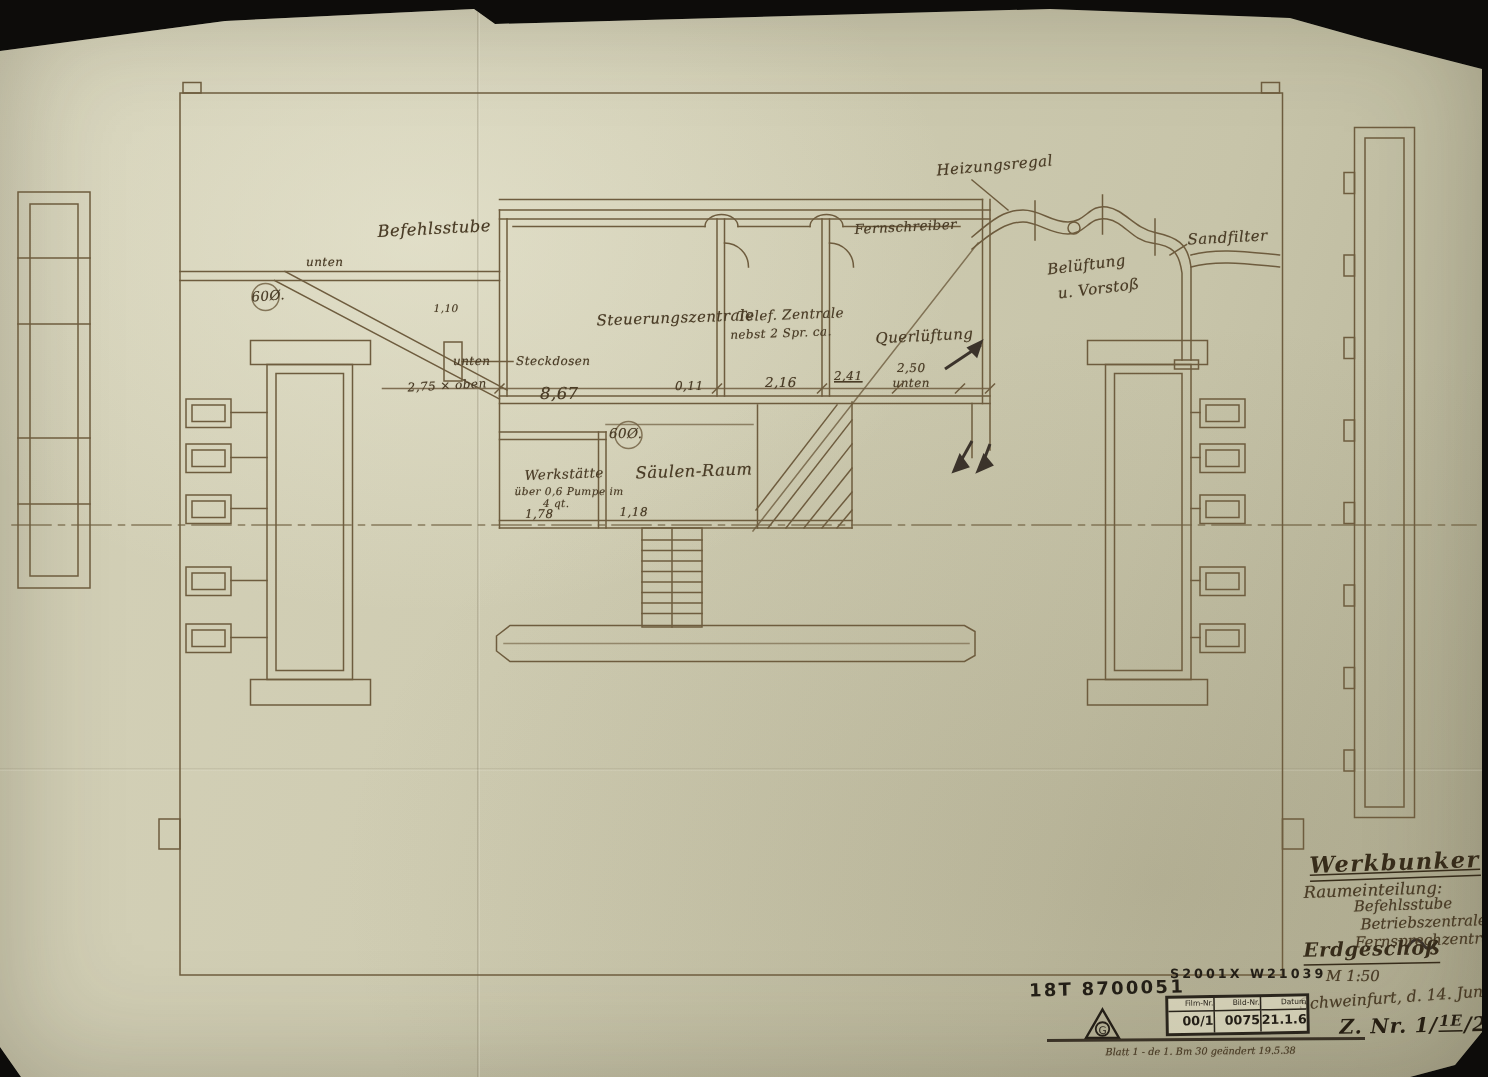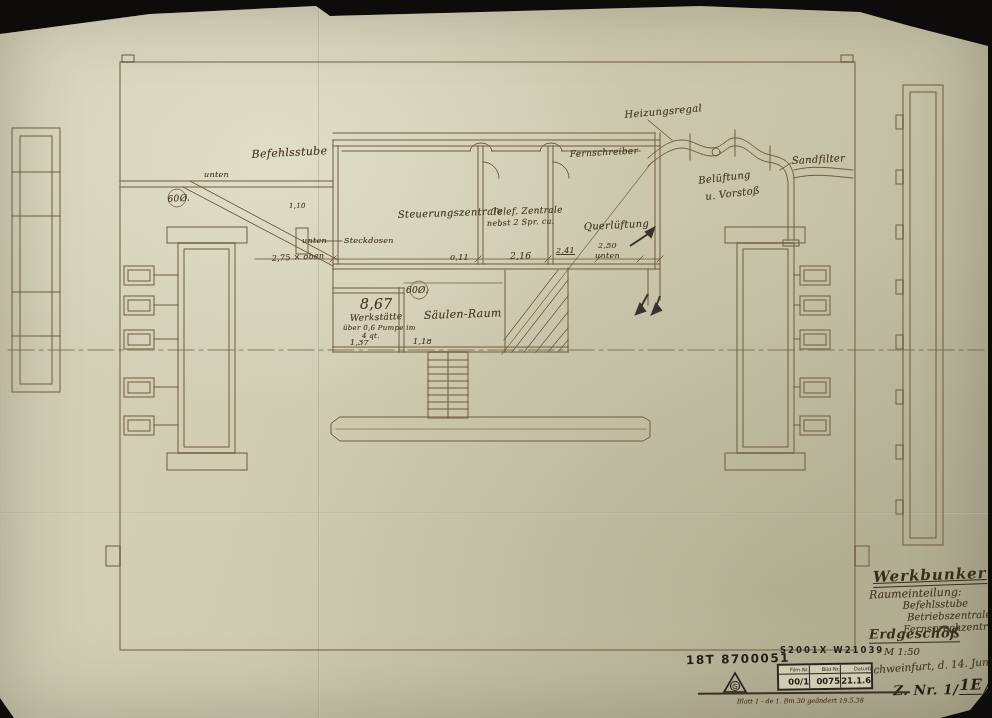--- a/index.html
+++ b/index.html
@@ -31,21 +31,21 @@
   .tb{position:absolute;}
   .tb-project{left:873px;top:566px;font-size:15px;transform:rotate(-2deg);
     border-bottom:1.6px solid #372c1a;text-decoration:underline;padding-bottom:1px;letter-spacing:1px;}
   .tb-section{left:869px;top:587px;font-size:11px;transform:rotate(-2deg);}
   .tb-rooms{left:903px;top:598px;font-size:10px;transform:rotate(-2deg);line-height:12px;}
   .tb-floor{left:869px;top:626px;font-size:13px;transform:rotate(-1deg);
     border-bottom:1.4px solid #372c1a;padding-bottom:1px;letter-spacing:.5px;}
   .tb-scale{left:884px;top:646px;font-size:10px;}
   .tb-date{left:866px;top:659px;font-size:10.5px;transform:rotate(-4deg);}
   .tb-zn{left:893px;top:676px;font-size:13.5px;color:#261e12;letter-spacing:.5px;transform:rotate(-1deg);}
-  .tb-zn .rev{font-size:15px;vertical-align:4px;border-bottom:1.2px solid #261e12;margin:0 1px;}
+  .tb-zn .rev{font-size:10px;vertical-align:4px;border-bottom:1.2px solid #261e12;margin:0 1px;}
   
   .stamp{position:absolute;font-family:"DejaVu Sans",sans-serif;font-weight:bold;color:#241f17;white-space:nowrap;}
   .inv{left:686px;top:652px;font-size:12px;letter-spacing:1.5px;transform:rotate(-1.5deg);}
   .film-code{left:780px;top:645px;font-size:8.5px;letter-spacing:2px;}
   .tri{position:absolute;left:722px;top:671px;}
   .film-table{position:absolute;left:777px;top:663px;transform:rotate(-1deg);
     border:2px solid #2a251c;background:rgba(236,233,210,.55);display:inline-flex;flex-direction:column;}
   .ft-row{display:flex;}
   .ft-cell{width:30px;text-align:right;font-family:"DejaVu Sans",sans-serif;color:#241f17;
     border-right:1.5px solid #2a251c;overflow:hidden;}
@@ -240,30 +240,30 @@
       <span class="hand plan-label" style="left: 398px; top: 209px; font-size: 10px; transform: rotate(-2deg);">Steuerungszentrale</span>
       <span class="hand plan-label" style="left: 492px; top: 207px; font-size: 9px; transform: rotate(-2deg);">Telef. Zentrale</span>
       <span class="hand plan-label" style="left: 487px; top: 219px; font-size: 8px; transform: rotate(-2deg);">nebst 2 Spr. ca.</span>
       <span class="hand plan-label" style="left: 584px; top: 221px; font-size: 10px; transform: rotate(-3deg);">Querlüftung</span>
       <span class="hand plan-label" style="left: 598px; top: 241px; font-size: 8px; transform: rotate(0deg);">2,50</span>
       <span class="hand plan-label" style="left: 595px; top: 251px; font-size: 8px; transform: rotate(0deg);">unten</span>
       <span class="hand plan-label" style="left: 302px; top: 236px; font-size: 8px; transform: rotate(0deg);">unten</span>
       <span class="hand plan-label" style="left: 344px; top: 236px; font-size: 8px; transform: rotate(0deg); text-align: center;">Steckdosen</span>
       <span class="hand plan-label" style="left: 272px; top: 254px; font-size: 8px; transform: rotate(-3deg);">2,75 × oben</span>
       <span class="hand plan-label" style="left: 289px; top: 202px; font-size: 7px; transform: rotate(0deg);">1,10</span>
-      <span class="hand plan-label" style="left: 360px; top: 256px; font-size: 14px; transform: rotate(0deg); margin-top: 40px;">8,67</span>
+      <span class="hand plan-label" style="left: 360px; top: 256px; font-size: 11px; transform: rotate(0deg);">8,67</span>
       <span class="hand plan-label" style="left: 450px; top: 253px; font-size: 8px; transform: rotate(0deg);">0,11</span>
       <span class="hand plan-label" style="left: 510px; top: 251px; font-size: 9px; transform: rotate(0deg);">2,16</span>
       <span class="hand plan-label" style="left: 556px; top: 246px; font-size: 8px; transform: rotate(0deg); text-decoration: underline;">2,41</span>
       <span class="hand plan-label" style="left: 406px; top: 285px; font-size: 9px; transform: rotate(0deg);">60Ø.</span>
       <span class="hand plan-label" style="left: 424px; top: 309px; font-size: 11px; transform: rotate(-2deg);">Säulen-Raum</span>
       <span class="hand plan-label" style="left: 350px; top: 313px; font-size: 9px; transform: rotate(-2deg);">Werkstätte</span>
       <span class="hand plan-label" style="left: 343px; top: 324px; font-size: 7px; transform: rotate(0deg);">über 0,6 Pumpe im</span>
       <span class="hand plan-label" style="left: 362px; top: 332px; font-size: 7px; transform: rotate(0deg); font-style: italic;">4 qt.</span>
-      <span class="hand plan-label" style="left: 350px; top: 338px; font-size: 8px; transform: rotate(0deg);">1,37</span>
+      <span class="hand plan-label" style="left: 350px; top: 338px; font-size: 8px; transform: rotate(0deg);">1,78</span>
       <span class="hand plan-label" style="left: 413px; top: 337px; font-size: 8px; transform: rotate(0deg);">1,18</span>
     </div>
 
   <div>
     <div class="tb tb-project hand-b">Werkbunker</div>
     <div class="tb tb-section hand">Raumeinteilung:</div>
     <div class="tb tb-rooms hand">
         <div style="margin-left: 0px;">Befehlsstube</div>
         <div style="margin-left: 4px;">Betriebszentrale</div>
         <div style="margin-left: 0px;">Fernsprechzentrale</div>

